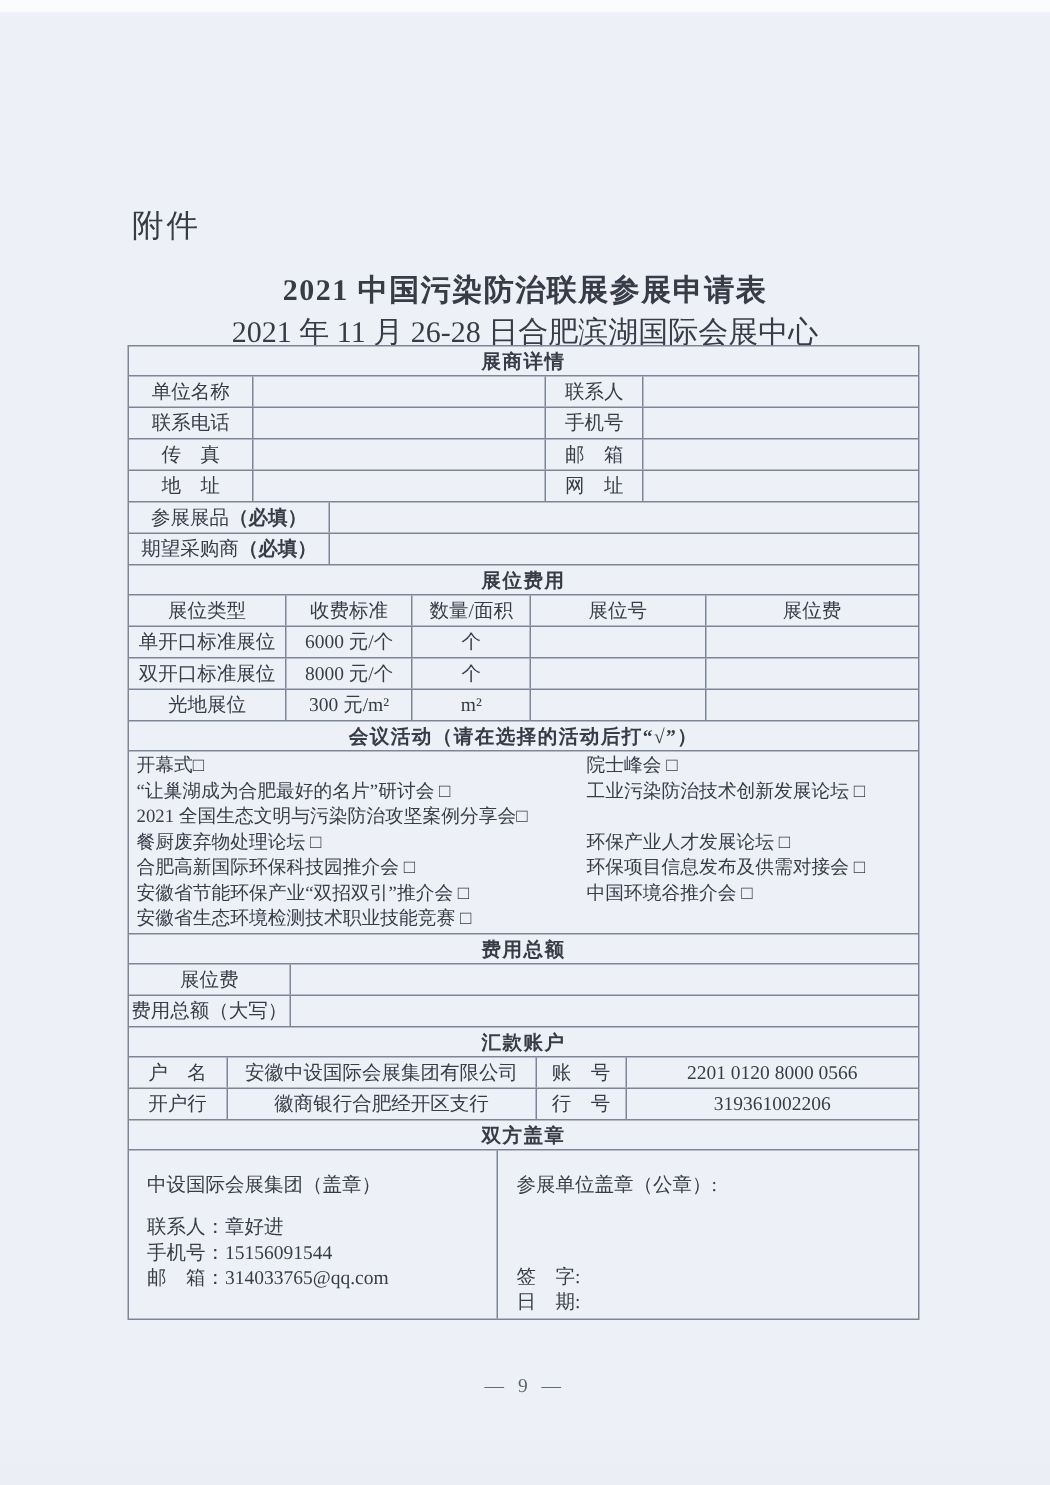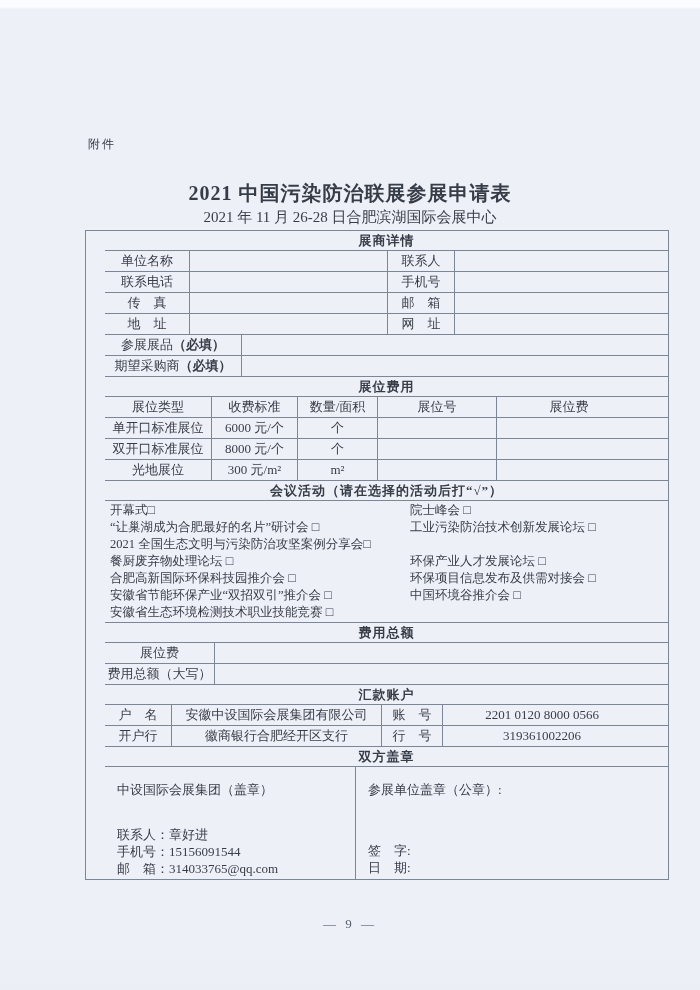--- a/index.html
+++ b/index.html
@@ -12,34 +12,33 @@
     width:700px;height:990px;
     font-family:"Liberation Serif","DejaVu Serif",serif;
     color:var(--ink);
     background:#e9ebf3;
   }
   .paper{
     position:relative;width:700px;height:990px;overflow:hidden;
     background:linear-gradient(180deg,#fbfcfe 0px,#fbfcfe 7px,#eef0f8 9px,#eef0f8 96%,#ecEEf6 100%);
     background-color:var(--paper);
   }
-  .attachment{position:absolute;left:88px;top:136px;font-size:12px;letter-spacing:2px;}
+  .attachment{position:absolute;left:88px;top:136px;font-size:21px;letter-spacing:2px;}
   .title{
     position:absolute;left:0;top:180px;width:700px;text-align:center;
     font-size:20px;font-weight:700;letter-spacing:1px;
   }
   .dateline{
     position:absolute;left:0;top:208px;width:700px;
-    display:flex;justify-content:center;font-size:15px;
+    display:flex;justify-content:center;font-size:20px;
   }
   .form{
-    position:absolute;left:85px;top:230px;width:584px;
+    position:absolute;left:85px;top:230px;width:528px;
     border:1px solid var(--line);box-sizing:border-box;
     font-size:13px;
-    padding-left:19px;
   }
   .row{display:flex;border-bottom:1px solid var(--line);box-sizing:border-box;}
   .row.last{border-bottom:none;}
   .sechdr{
     height:19px;display:flex;align-items:center;justify-content:center;
     font-weight:700;border-bottom:1px solid var(--line);font-size:13px;letter-spacing:1px;
   }
   .c{
     display:flex;align-items:center;box-sizing:border-box;
     border-right:1px solid var(--line);overflow:hidden;white-space:nowrap;
@@ -52,21 +51,21 @@
   .act{height:17px;display:flex;align-items:flex-start;position:relative;padding-left:5px;font-size:12.5px;}
   .act .ritem{position:absolute;left:305px;}
   .sealrow{height:112px;}
   .sealcell{
     display:flex;flex-direction:column;align-items:flex-start;
     padding:14px 12px 8px 12px;box-sizing:border-box;
     border-right:1px solid var(--line);overflow:hidden;white-space:nowrap;
   }
   .sealcell.end{border-right:none;}
   .sealline{line-height:17px;}
-  .gap28{margin-top:28px;}
+  .gap28{margin-top:11px;}
   .gap44{margin-top:44px;}
   .req{font-weight:700;}
   .pageno{
     position:absolute;left:0;top:916px;width:700px;text-align:center;
     font-size:13px;color:#5c6270;letter-spacing:3px;
   }
 </style>
 </head>
 <body>
 

